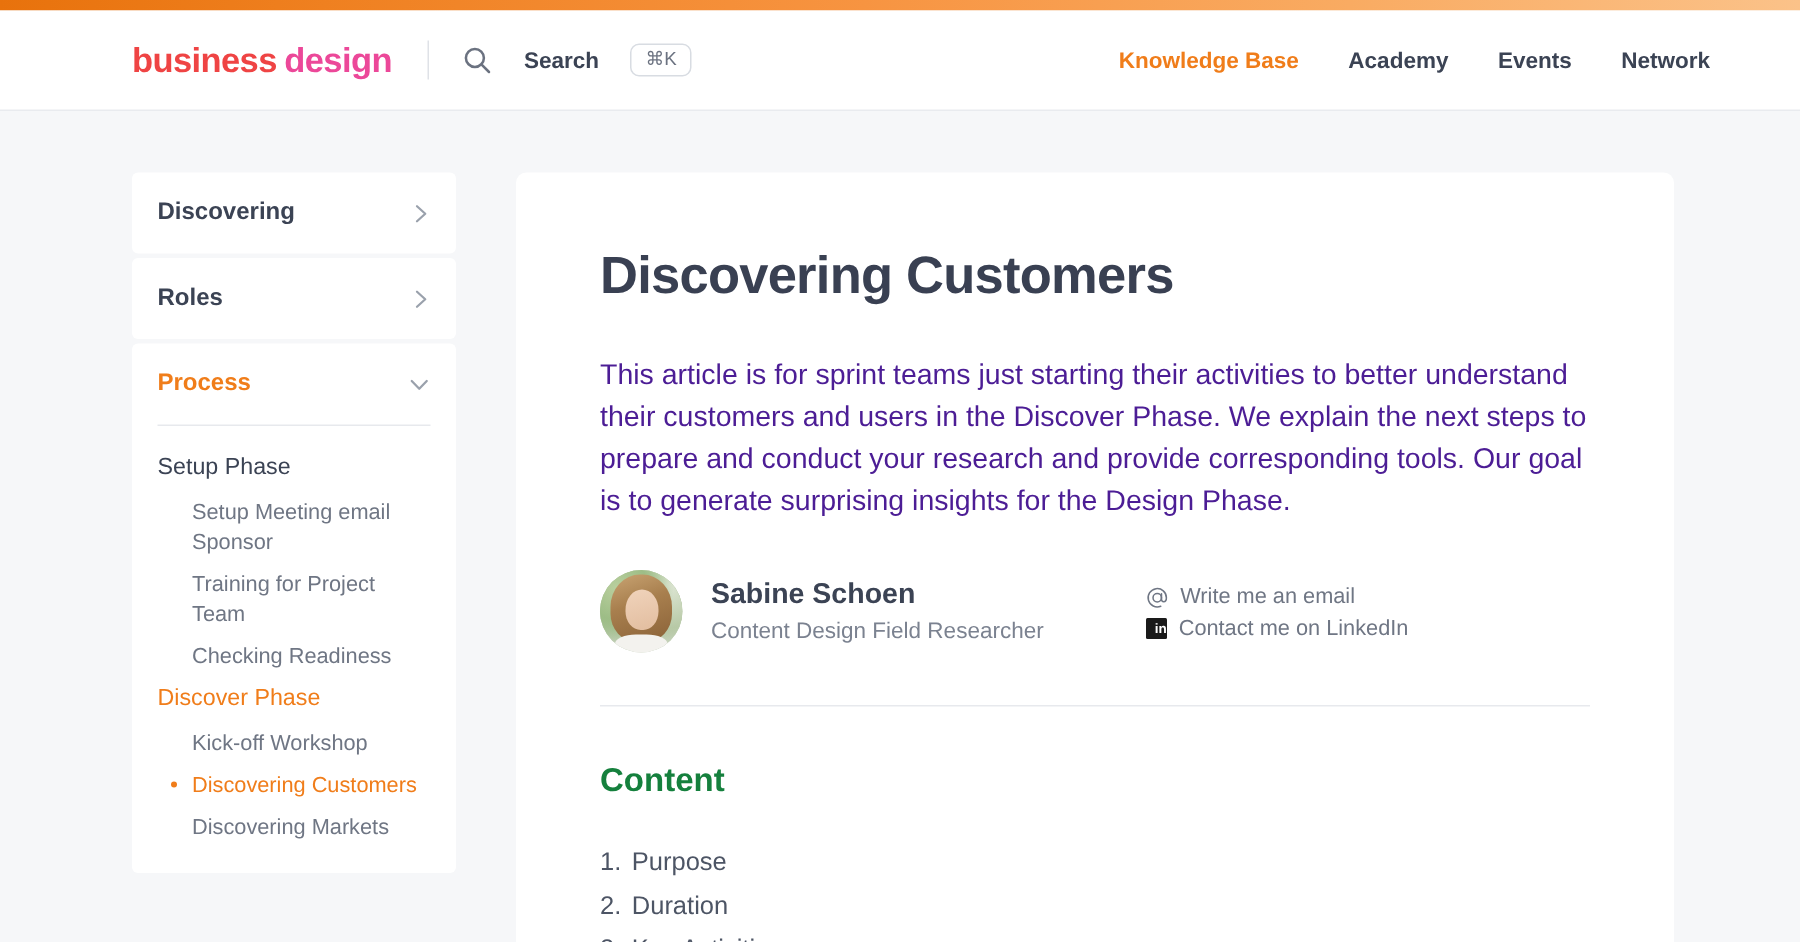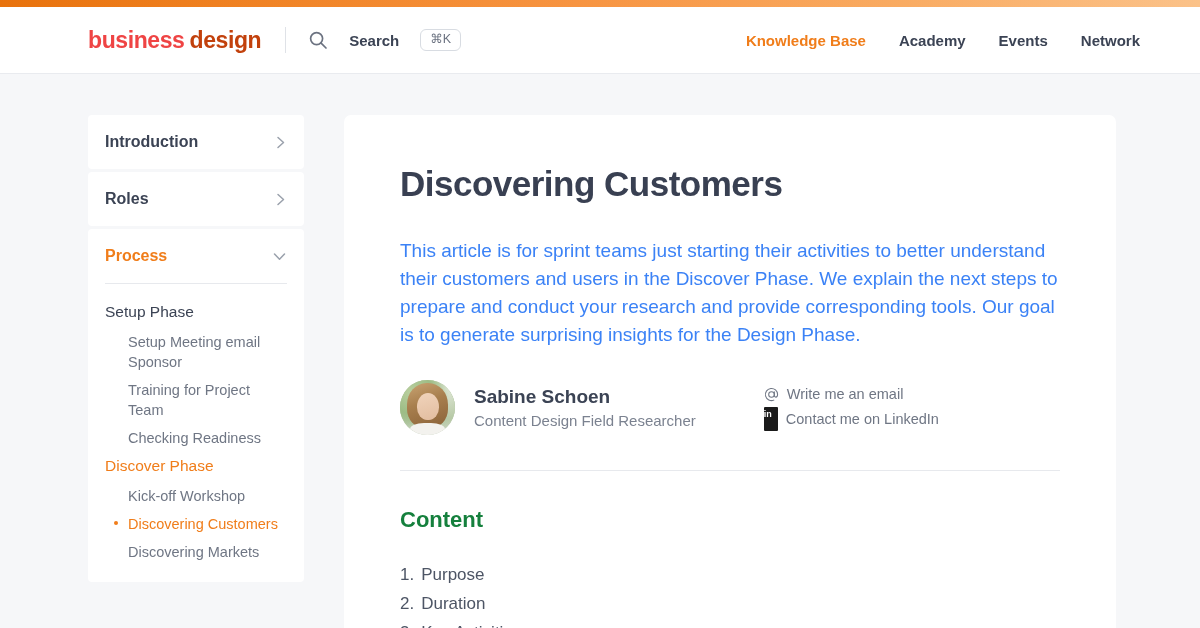--- a/index.html
+++ b/index.html
@@ -35,21 +35,21 @@
     position: relative;
   }
 
   .logo {
     font-size: 23px;
     font-weight: 700;
     letter-spacing: -0.4px;
     white-space: nowrap;
   }
   .logo .logo-business { color: #ef4444; }
-  .logo .logo-design { color: #c2410c; margin-left: 5px; }
+  .logo .logo-design { color: #ec4899; margin-left: 5px; }
 
   .logo-divider {
     width: 1px;
     height: 26px;
     background: #dfe2e7;
     margin: 0 22px 0 24px;
   }
 
   .search-area {
     display: flex;
@@ -181,21 +181,21 @@
     font-weight: 700;
     color: #394052;
     letter-spacing: -0.5px;
     line-height: 1.2;
     margin-bottom: 32px;
   }
 
   .lead {
     font-size: 19px;
     line-height: 1.48;
-    color: #3b82f6;
+    color: #4c1d95;
     margin-bottom: 31px;
     max-width: 690px;
   }
 
   .author-row {
     display: flex;
     align-items: center;
   }
 
   .avatar {
@@ -265,29 +265,29 @@
     text-decoration: none;
     cursor: pointer;
     white-space: nowrap;
   }
   .at-icon {
     width: 15px; height: 15px;
     flex: 0 0 15px;
     display: block;
   }
   .li-icon {
-    width: 14px; height: 24px;
+    width: 14px; height: 14px;
     flex: 0 0 14px;
     background: #1a1a1a;
     border-radius: 1px;
     color: #fff;
     font-size: 9px;
     font-weight: 700;
     line-height: 14px;
-    text-align: left;
+    text-align: right;
     font-family: "Liberation Sans", sans-serif;
   }
 
   .content-divider {
     height: 1px;
     background: #e7e9ed;
     margin: 35px 0 0 0;
   }
 
   .content-heading {
@@ -341,21 +341,21 @@
   </nav>
 
 </div>
 
 <div class="page">
 
   <aside class="sidebar">
 
     <div class="side-card">
       <div class="side-section-head">
-        <span class="side-section-title">Introduction</span>
+        <span class="side-section-title">Discovering</span>
         <svg class="chev" width="13" height="13" viewBox="0 0 13 13" fill="none">
           <polyline points="4,1.5 9.5,6.5 4,11.5" stroke="#9aa1ac" stroke-width="1.5" fill="none" stroke-linecap="round" stroke-linejoin="round"></polyline>
         </svg>
       </div>
     </div>
 
     <div class="side-card">
       <div class="side-section-head">
         <span class="side-section-title">Roles</span>
         <svg class="chev" width="13" height="13" viewBox="0 0 13 13" fill="none">

